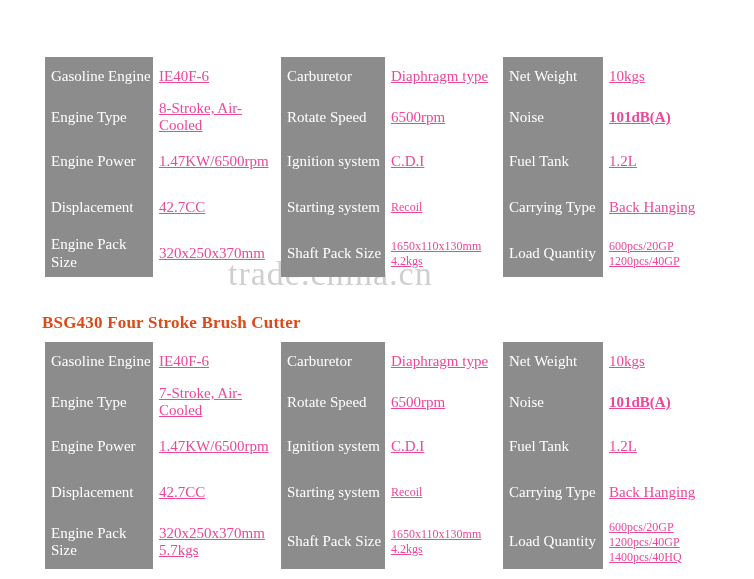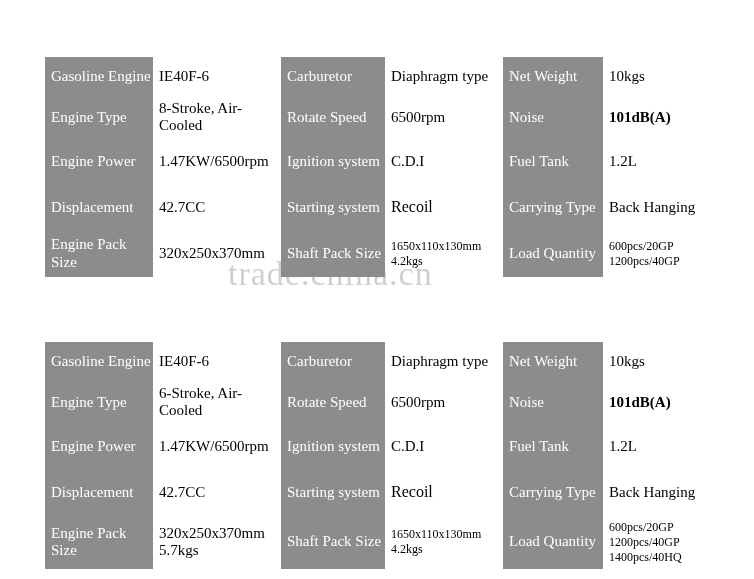--- a/index.html
+++ b/index.html
@@ -46,32 +46,33 @@
     border: none;
   }
   td.label {
     background: #8c8c8c;
     color: #ffffff;
     font-size: 15px;
     white-space: nowrap;
   }
   td.value {
     background: #ffffff;
-    color: #000000;
+    color: #ec4899;
     font-size: 15px;
+    text-decoration: underline;
   }
   td.value.bold {
     font-weight: bold;
   }
   td.value.small {
     font-size: 12px;
     line-height: 1.25;
   }
   td.value.mid {
-    font-size: 16px;
+    font-size: 12px;
   }
   .cellline { display: block; }
 
   
   tr.r { height: 39px; }
   tr.r-tall { height: 46px; }
 
   .watermark {
     position: absolute;
     left: 0;
@@ -170,20 +171,21 @@
         </td>
         <td class="label">Load Quantity</td>
         <td class="value small">
           <span class="cellline">600pcs/20GP</span>
           <span class="cellline">1200pcs/40GP</span>
         </td>
       </tr>
     </tbody>
   </table>
 
+  <div class="section-title" id="title-2">BSG430 Four Stroke Brush Cutter</div>
 
   <table class="spec" id="table-2">
     <colgroup>
       <col style="width:108px">
       <col style="width:128px">
       <col style="width:104px">
       <col style="width:118px">
       <col style="width:100px">
       <col style="width:106px">
     </colgroup>
@@ -191,21 +193,21 @@
       <tr class="r">
         <td class="label">Gasoline Engine</td>
         <td class="value">IE40F-6</td>
         <td class="label">Carburetor</td>
         <td class="value">Diaphragm type</td>
         <td class="label">Net Weight</td>
         <td class="value">10kgs</td>
       </tr>
       <tr class="r">
         <td class="label">Engine Type</td>
-        <td class="value">6-Stroke, Air-Cooled</td>
+        <td class="value">7-Stroke, Air-Cooled</td>
         <td class="label">Rotate Speed</td>
         <td class="value">6500rpm</td>
         <td class="label">Noise</td>
         <td class="value bold">101dB(A)</td>
       </tr>
       <tr class="r-tall">
         <td class="label">Engine Power</td>
         <td class="value">1.47KW/6500rpm</td>
         <td class="label">Ignition system</td>
         <td class="value">C.D.I</td>

